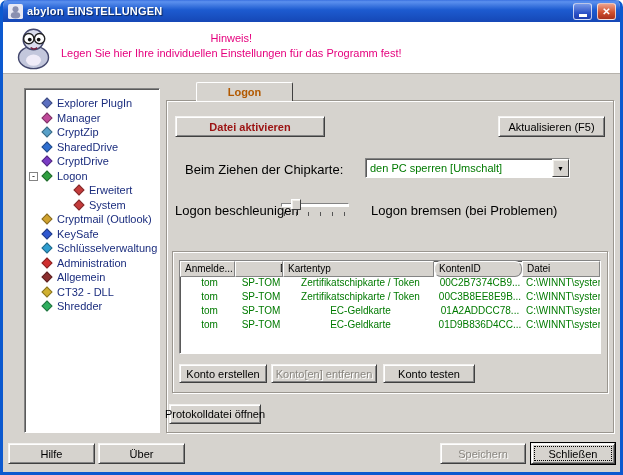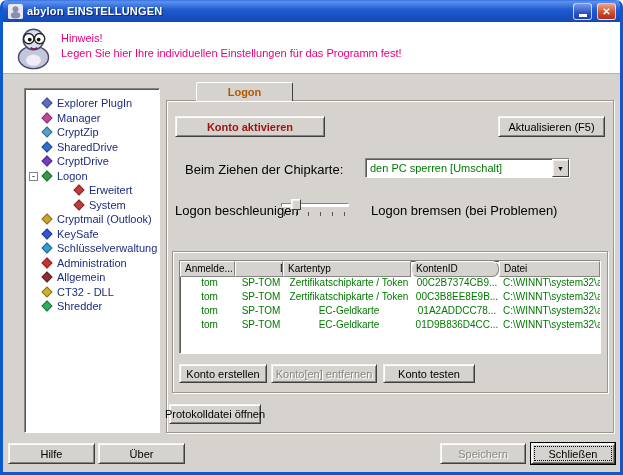--- a/index.html
+++ b/index.html
@@ -16,21 +16,21 @@
   .app-icon { width:15px; height:15px; flex:0 0 auto; }
   .title-text { color:#fff; font-weight:bold; font-size:11px; flex:1;
     text-shadow:1px 1px 1px rgba(0,0,0,.55); letter-spacing:.2px; white-space:nowrap; overflow:hidden; }
   .tb-btn { width:19px; height:17px; border-radius:3px; border:1px solid rgba(255,255,255,.7);
     display:flex; align-items:center; justify-content:center; color:#fff; font-size:10px; font-weight:bold; }
   .tb-min { background:linear-gradient(180deg,#7a9ae8,#2c53c8 60%,#1c3cae); }
   .tb-close { background:linear-gradient(180deg,#eda28c,#d1502e 55%,#a8301c); margin-left:1px; }
   .min-glyph { display:block; width:8px; height:3px; background:#fff; margin-top:8px; }
 
   
-  .header { height:52px; background:#fff; border-bottom:1px solid #b6b2ac; position:relative; }
+  .header { height:52px; background:#fff; border-bottom:1px solid #b6b2ac; position:relative;text-align:center; }
   .mascot { position:absolute; left:8px; top:3px; width:45px; height:46px; }
   .hint { position:absolute; left:58px; top:9px; color:#e5007d; font-size:11px; line-height:15px; }
   .hint .hint-title { display:block; }
 
   .body { position:relative; height:398px; }
 
   
   .tree { position:absolute; left:21px; top:14px; width:136px; height:345px; background:#fff;
     border:1px solid; border-color:#848484 #fff #fff #848484; box-shadow:inset 1px 1px 0 #5a5a5a;
     padding-top:7px; overflow:hidden; }
@@ -88,21 +88,21 @@
     border:1px solid #9a968f; box-shadow:inset 1px 1px 0 #fff, 1px 1px 0 #fff; }
 
   .listview { position:absolute; left:6px; top:8px; width:422px; height:94px; background:#fff;
     border:1px solid; border-color:#848484 #fff #fff #848484; box-shadow:inset 1px 1px 0 #5a5a5a;
     overflow:hidden; }
   .lv-header { display:flex; height:16px; }
   .lv-h { flex:0 0 auto; background:#d6d3ce; border:1px solid; border-color:#fff #848484 #848484 #fff;
     font-size:10px; color:#000; padding:1px 0 0 4px; white-space:nowrap; overflow:hidden; }
   .lv-row { display:flex; height:14px; color:#007a00; font-size:10px;text-align:center; }
   .lv-row span { flex:0 0 auto; padding-left:4px; white-space:nowrap; overflow:hidden; }
-  .c0{width:55px;} .c1{width:48px;padding-left:44px;} .c2{width:128px;} .c3{width:88px;border-radius:7px;}
+  .c0{width:55px;} .c1{width:48px;padding-left:44px;} .c2{width:151px;} .c3{width:88px;border-radius:7px;}
   .c4{flex:1 1 auto !important; width:auto;}
 
   .btn-create { left:6px;  top:112px; width:88px;  height:19px; }
   .btn-remove { left:98px; top:112px; width:106px; height:19px; }
   .btn-test   { left:210px;top:112px; width:92px;  height:19px; }
   .btn-log    { left:2px;  top:303px; width:92px; height:20px; }
 
   .btn-help  { left:5px;   top:369px; width:87px; height:21px; }
   .btn-about { left:95px;  top:369px; width:87px; height:21px; }
   .btn-save  { left:437px; top:369px; width:86px; height:21px; }
@@ -208,21 +208,21 @@
       </div>
       <div class="tree-item">
         <span class="t-icon" style="background-color: rgb(47, 174, 94);"></span>
         <span>Shredder</span>
       </div>
     </div>
 
     <div class="tab">Logon</div>
     <div class="panel">
 
-      <div class="btn bold-red btn-activate">Konto aktivieren</div>
+      <div class="btn bold-red btn-activate">Datei aktivieren</div>
       <div class="btn btn-refresh">Aktualisieren (F5)</div>
 
       <span class="lbl lbl-chip">Beim Ziehen der Chipkarte:</span>
       <div class="combo">
         <span class="combo-value">den PC sperren [Umschalt]</span>
         <span class="combo-btn">▼</span>
       </div>
 
       <span class="lbl lbl-sl">Logon beschleunigen</span>
       <div class="slider">

